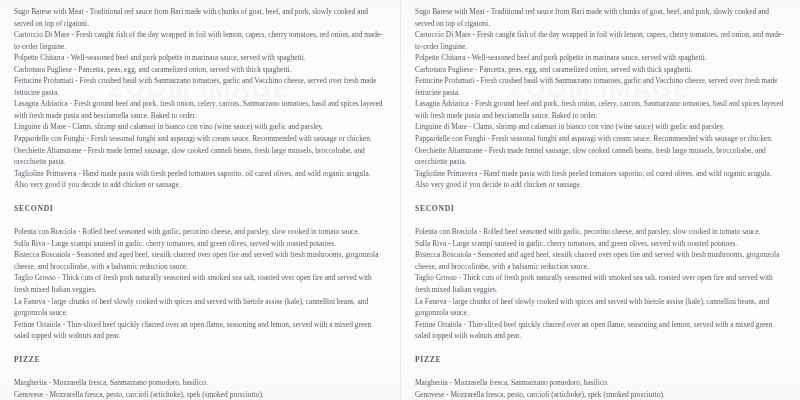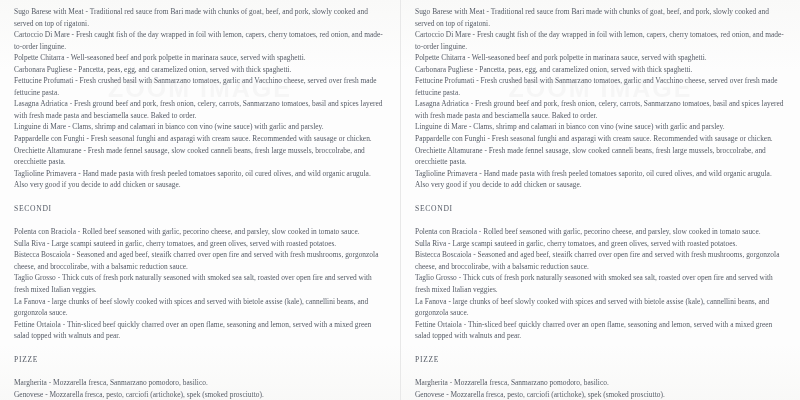--- a/index.html
+++ b/index.html
@@ -68,20 +68,21 @@
     text-rendering: optimizeLegibility;
   }
   .section-head {
     font-size: 7.6px;
     line-height: 11.55px;
     color: #555b66;
     letter-spacing: 0.7px;
     margin: 0;
     padding-top: 12.5px;
     padding-bottom: 11.5px;
+    font-weight: bold;
   }
 </style>
 </head>
 <body>
 
 <div class="spread">
 
   <div class="page page-left">
     <div class="paper-noise"></div>
     <div class="watermark">ZOOM IMAGE</div>

